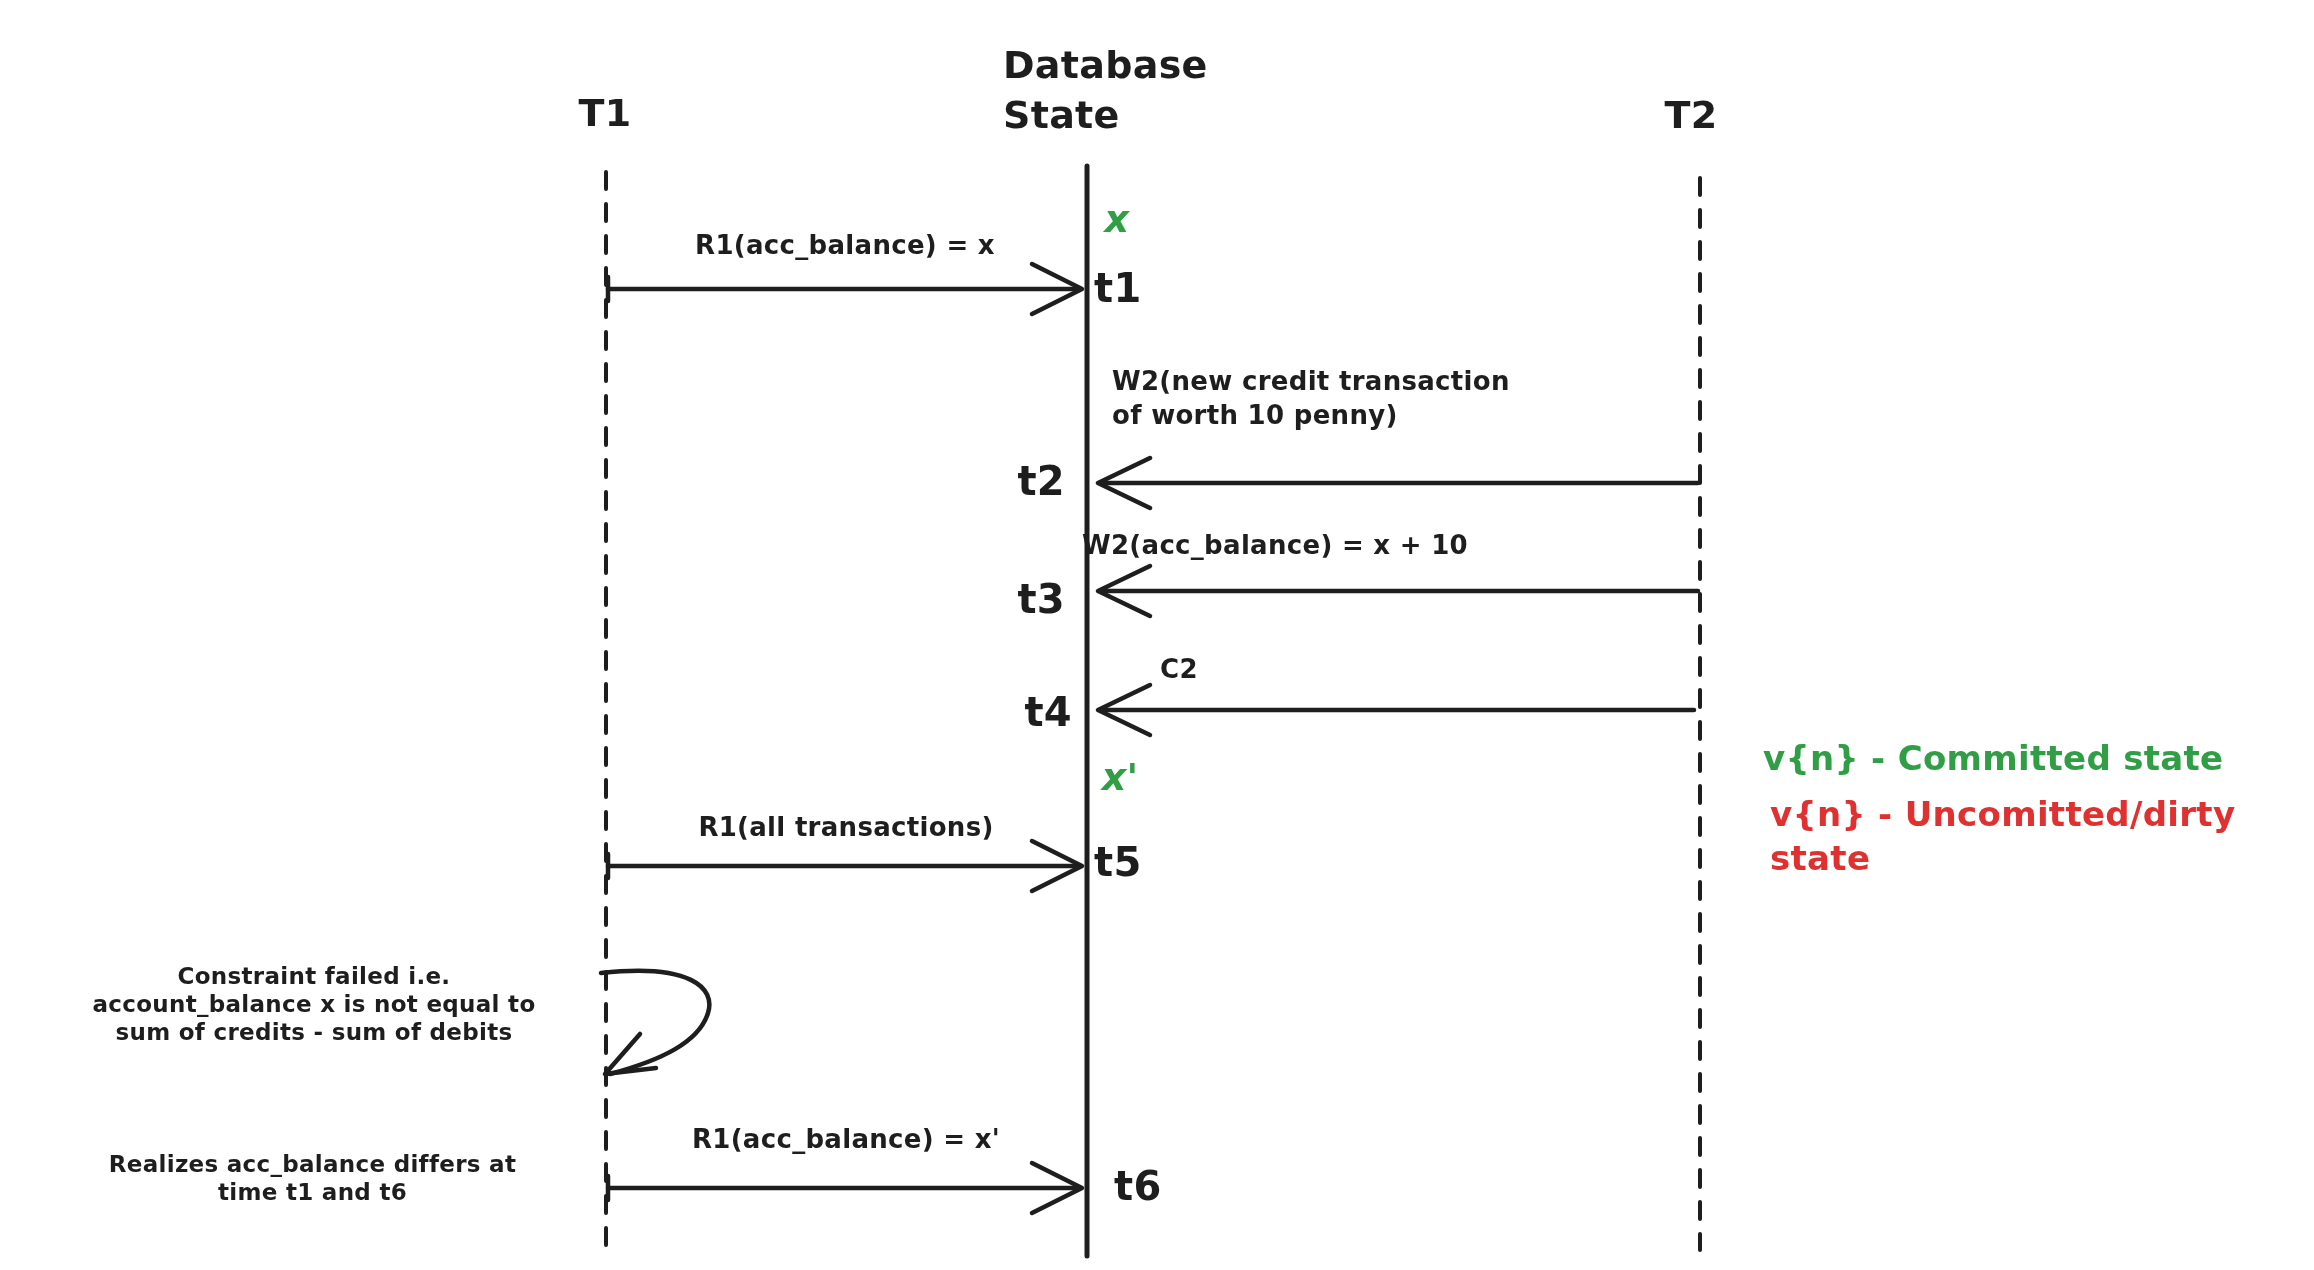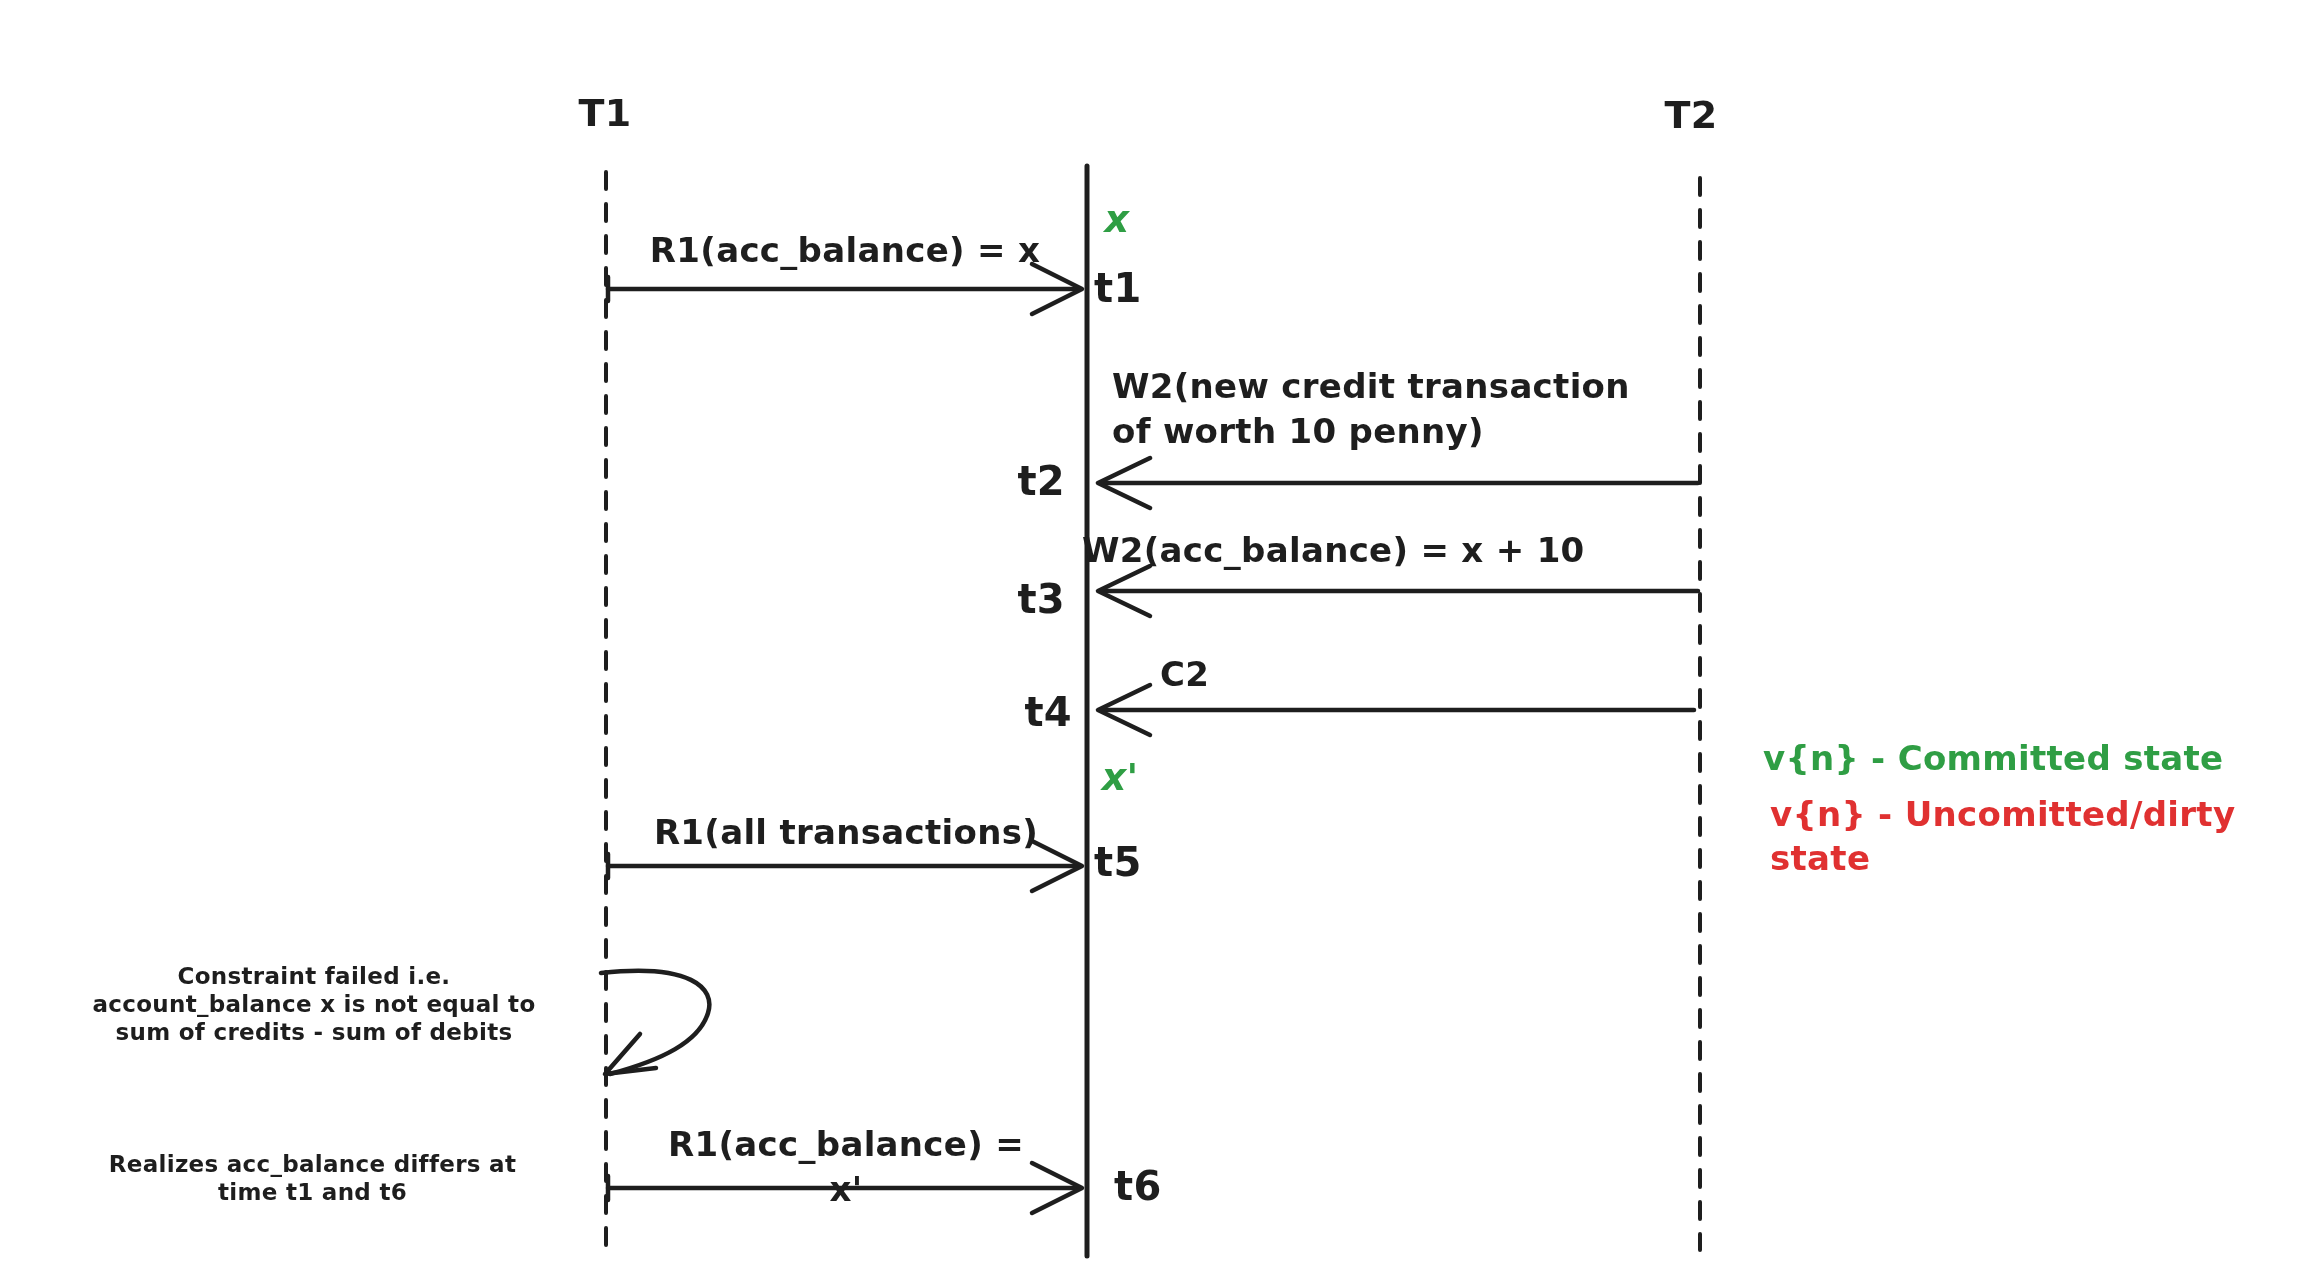--- a/index.html
+++ b/index.html
@@ -23,21 +23,21 @@
   .lifeline-dashed { stroke-dasharray: 17 15; }
   .msg-arrow { stroke-width: 4.5px; }
 
   .label {
     position: absolute;
     white-space: pre-line;
     line-height: 1.32;
     letter-spacing: 0.3px;
   }
   .lane-title { font-size: 38px; font-weight: 600; }
-  .msg-label  { font-size: 34px; font-weight: 600; }
+  .msg-label  { font-size: 26px; font-weight: 600; }
   .time-label { font-size: 40px; font-weight: 600; }
   .note-label { font-size: 23px; font-weight: 600; line-height: 1.22; text-align: center; }
   .center { text-align: center; }
   .right  { text-align: right; }
   .green  { color: var(--color-committed, #2f9e44); }
   .red    { color: var(--color-dirty, #e03131); }
   .state-marker { font-size: 38px; font-weight: 600; font-style: italic; }
   .legend-line { font-size: 34px; font-weight: 600; line-height: 1.3; }
 </style>
 </head>
@@ -70,20 +70,22 @@
 
     <path class="stroke-ink msg-arrow" d="M 601 973 C 690 963, 716 988, 708 1013 C 699 1042, 662 1060, 610 1074"></path>
     <polyline class="stroke-ink msg-arrow" points="640,1034 605,1074 656,1068"></polyline>
 
     <line class="stroke-ink msg-arrow" x1="608" y1="1176" x2="608" y2="1200"></line>
     <line class="stroke-ink msg-arrow" x1="608" y1="1188" x2="1078" y2="1188"></line>
     <polyline class="stroke-ink msg-arrow" points="1032,1163 1082,1188 1032,1213"></polyline>
   </svg>
 
   <div class="label lane-title center" style="left:545px; top:88px; width:120px;">T1</div>
+  <div class="label lane-title" style="left:1003px; top:40px;">Database
+State</div>
   <div class="label lane-title center" style="left:1631px; top:90px; width:120px;">T2</div>
 
   <div class="label state-marker green center" style="left:1095px; top:194px; width:44px;">x</div>
   <div class="label state-marker green center" style="left:1095px; top:752px; width:50px;">x'</div>
 
   <div class="label msg-label center" style="left:640px; top:228px; width:410px;">R1(acc_balance) = x</div>
   <div class="label msg-label" style="left:1112px; top:364px;">W2(new credit transaction
 of worth 10 penny)</div>
   <div class="label msg-label" style="left:1082px; top:528px;">W2(acc_balance) = x + 10</div>
   <div class="label msg-label" style="left:1160px; top:652px;">C2</div>

